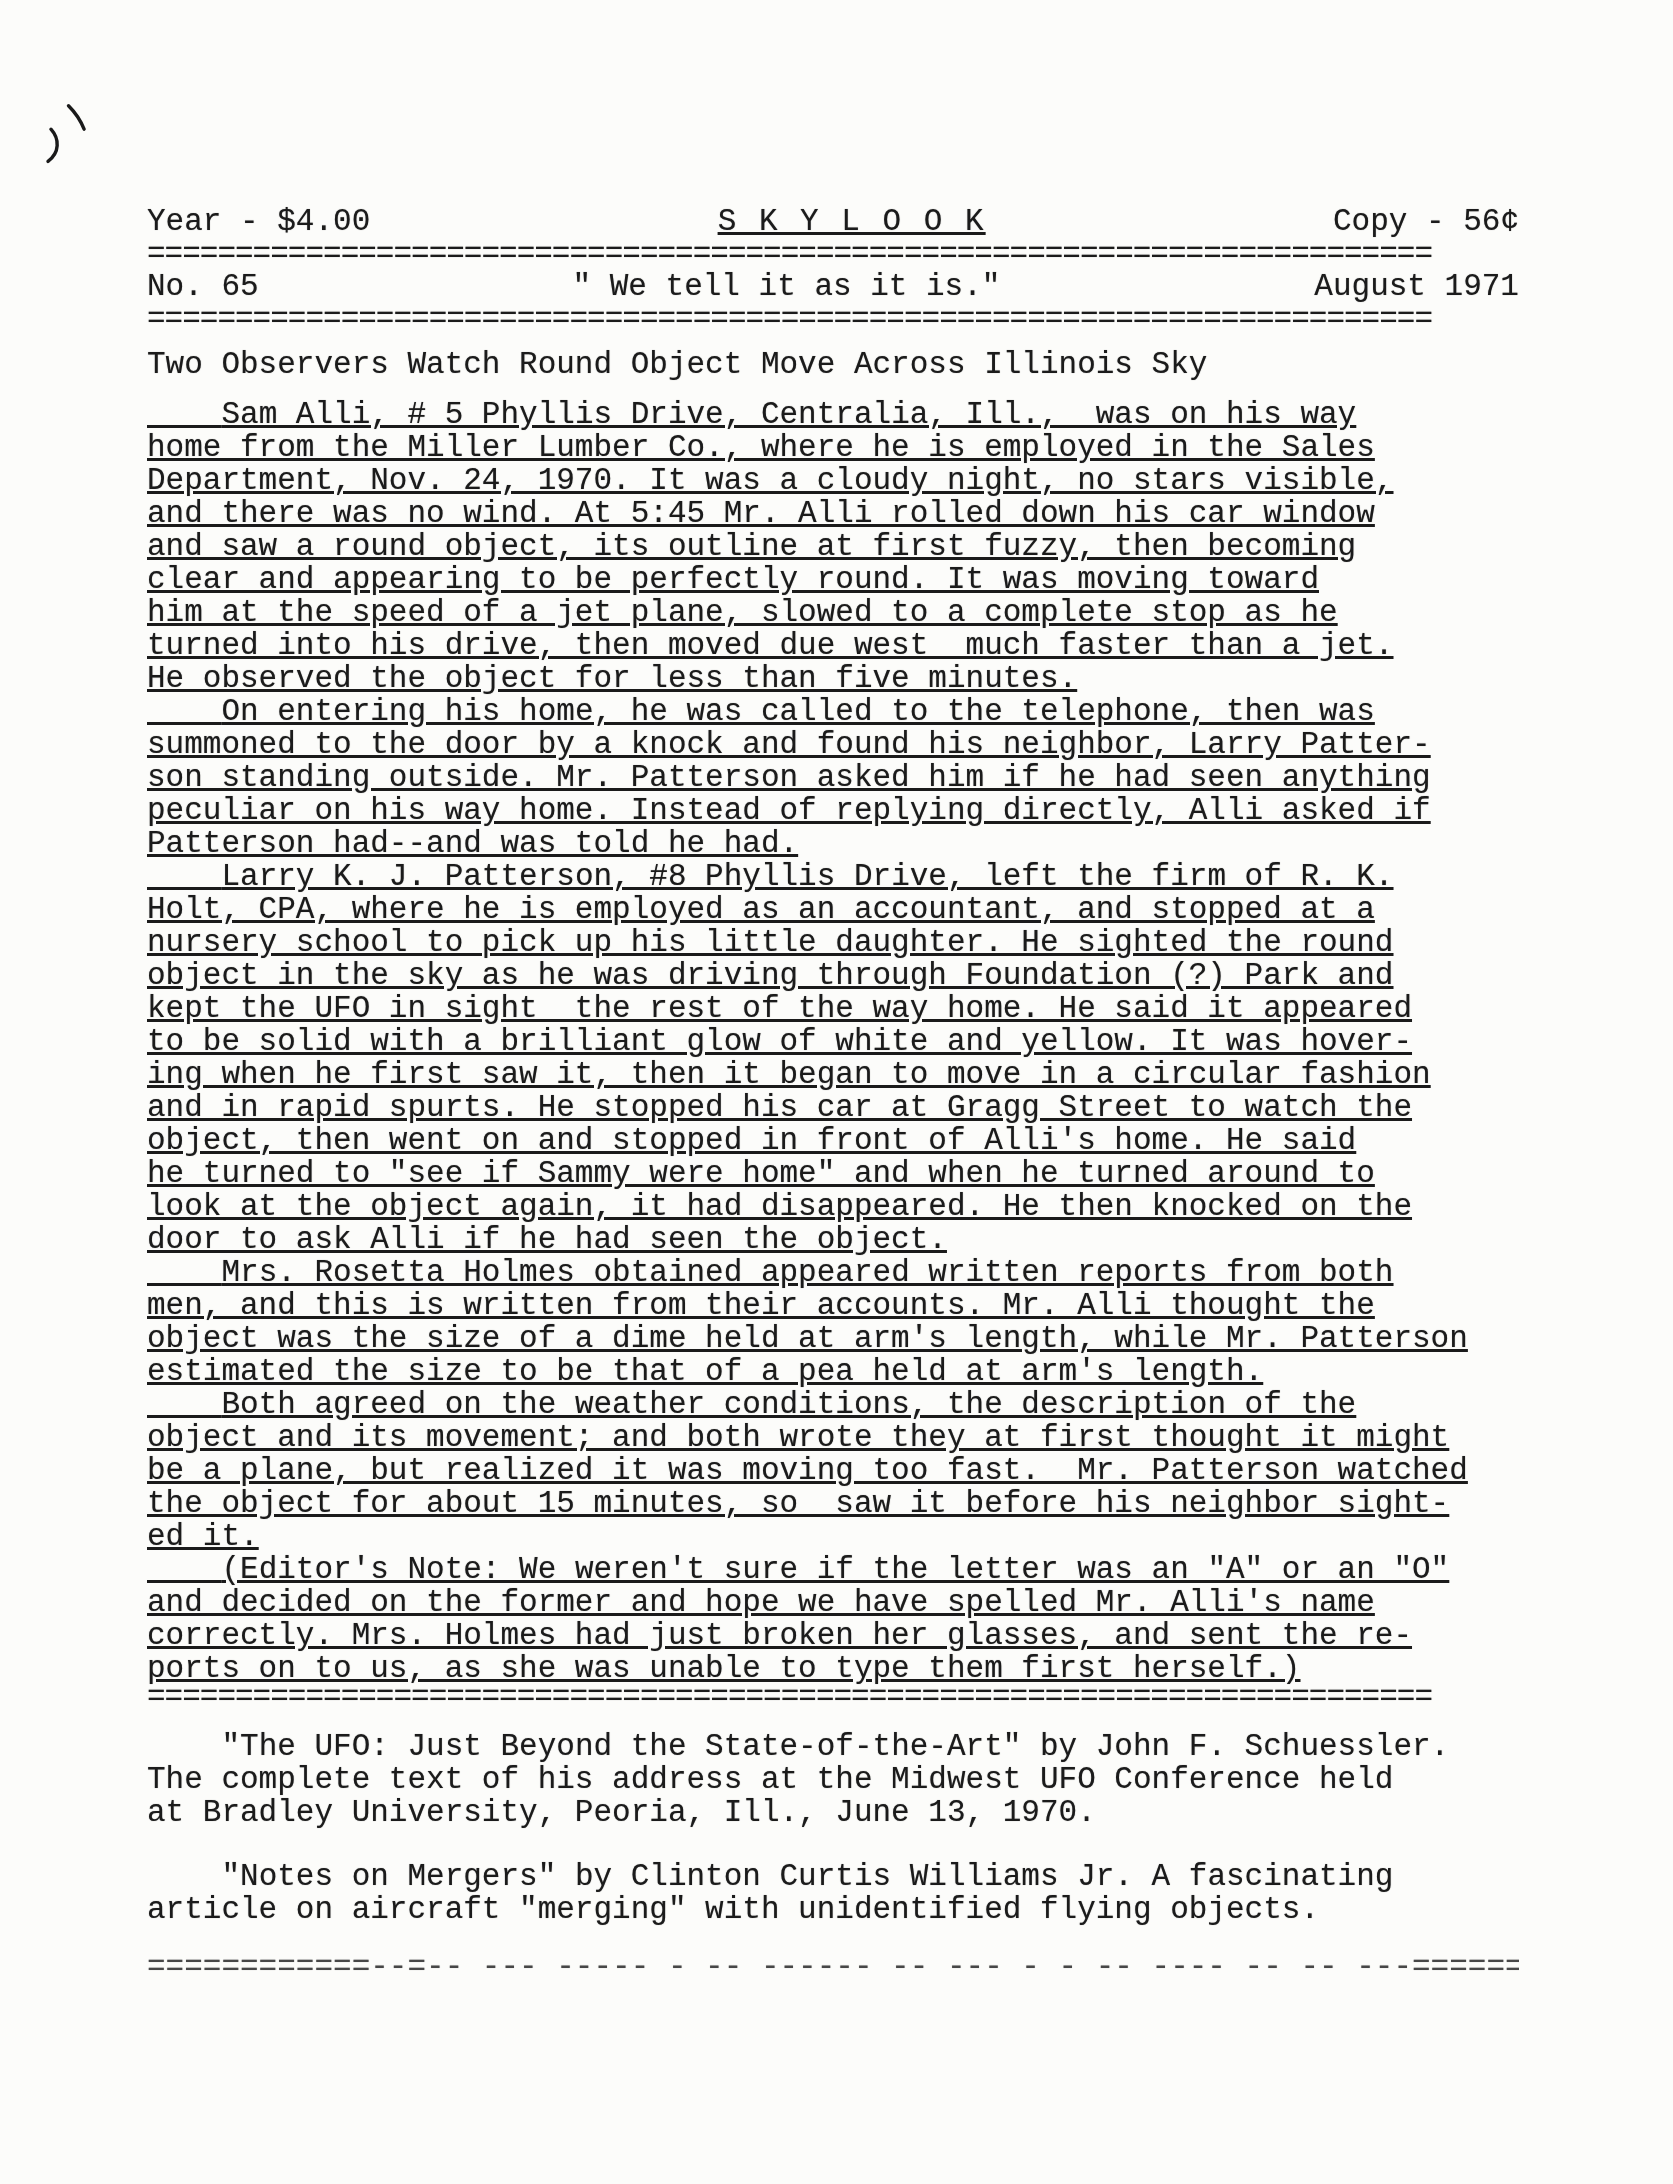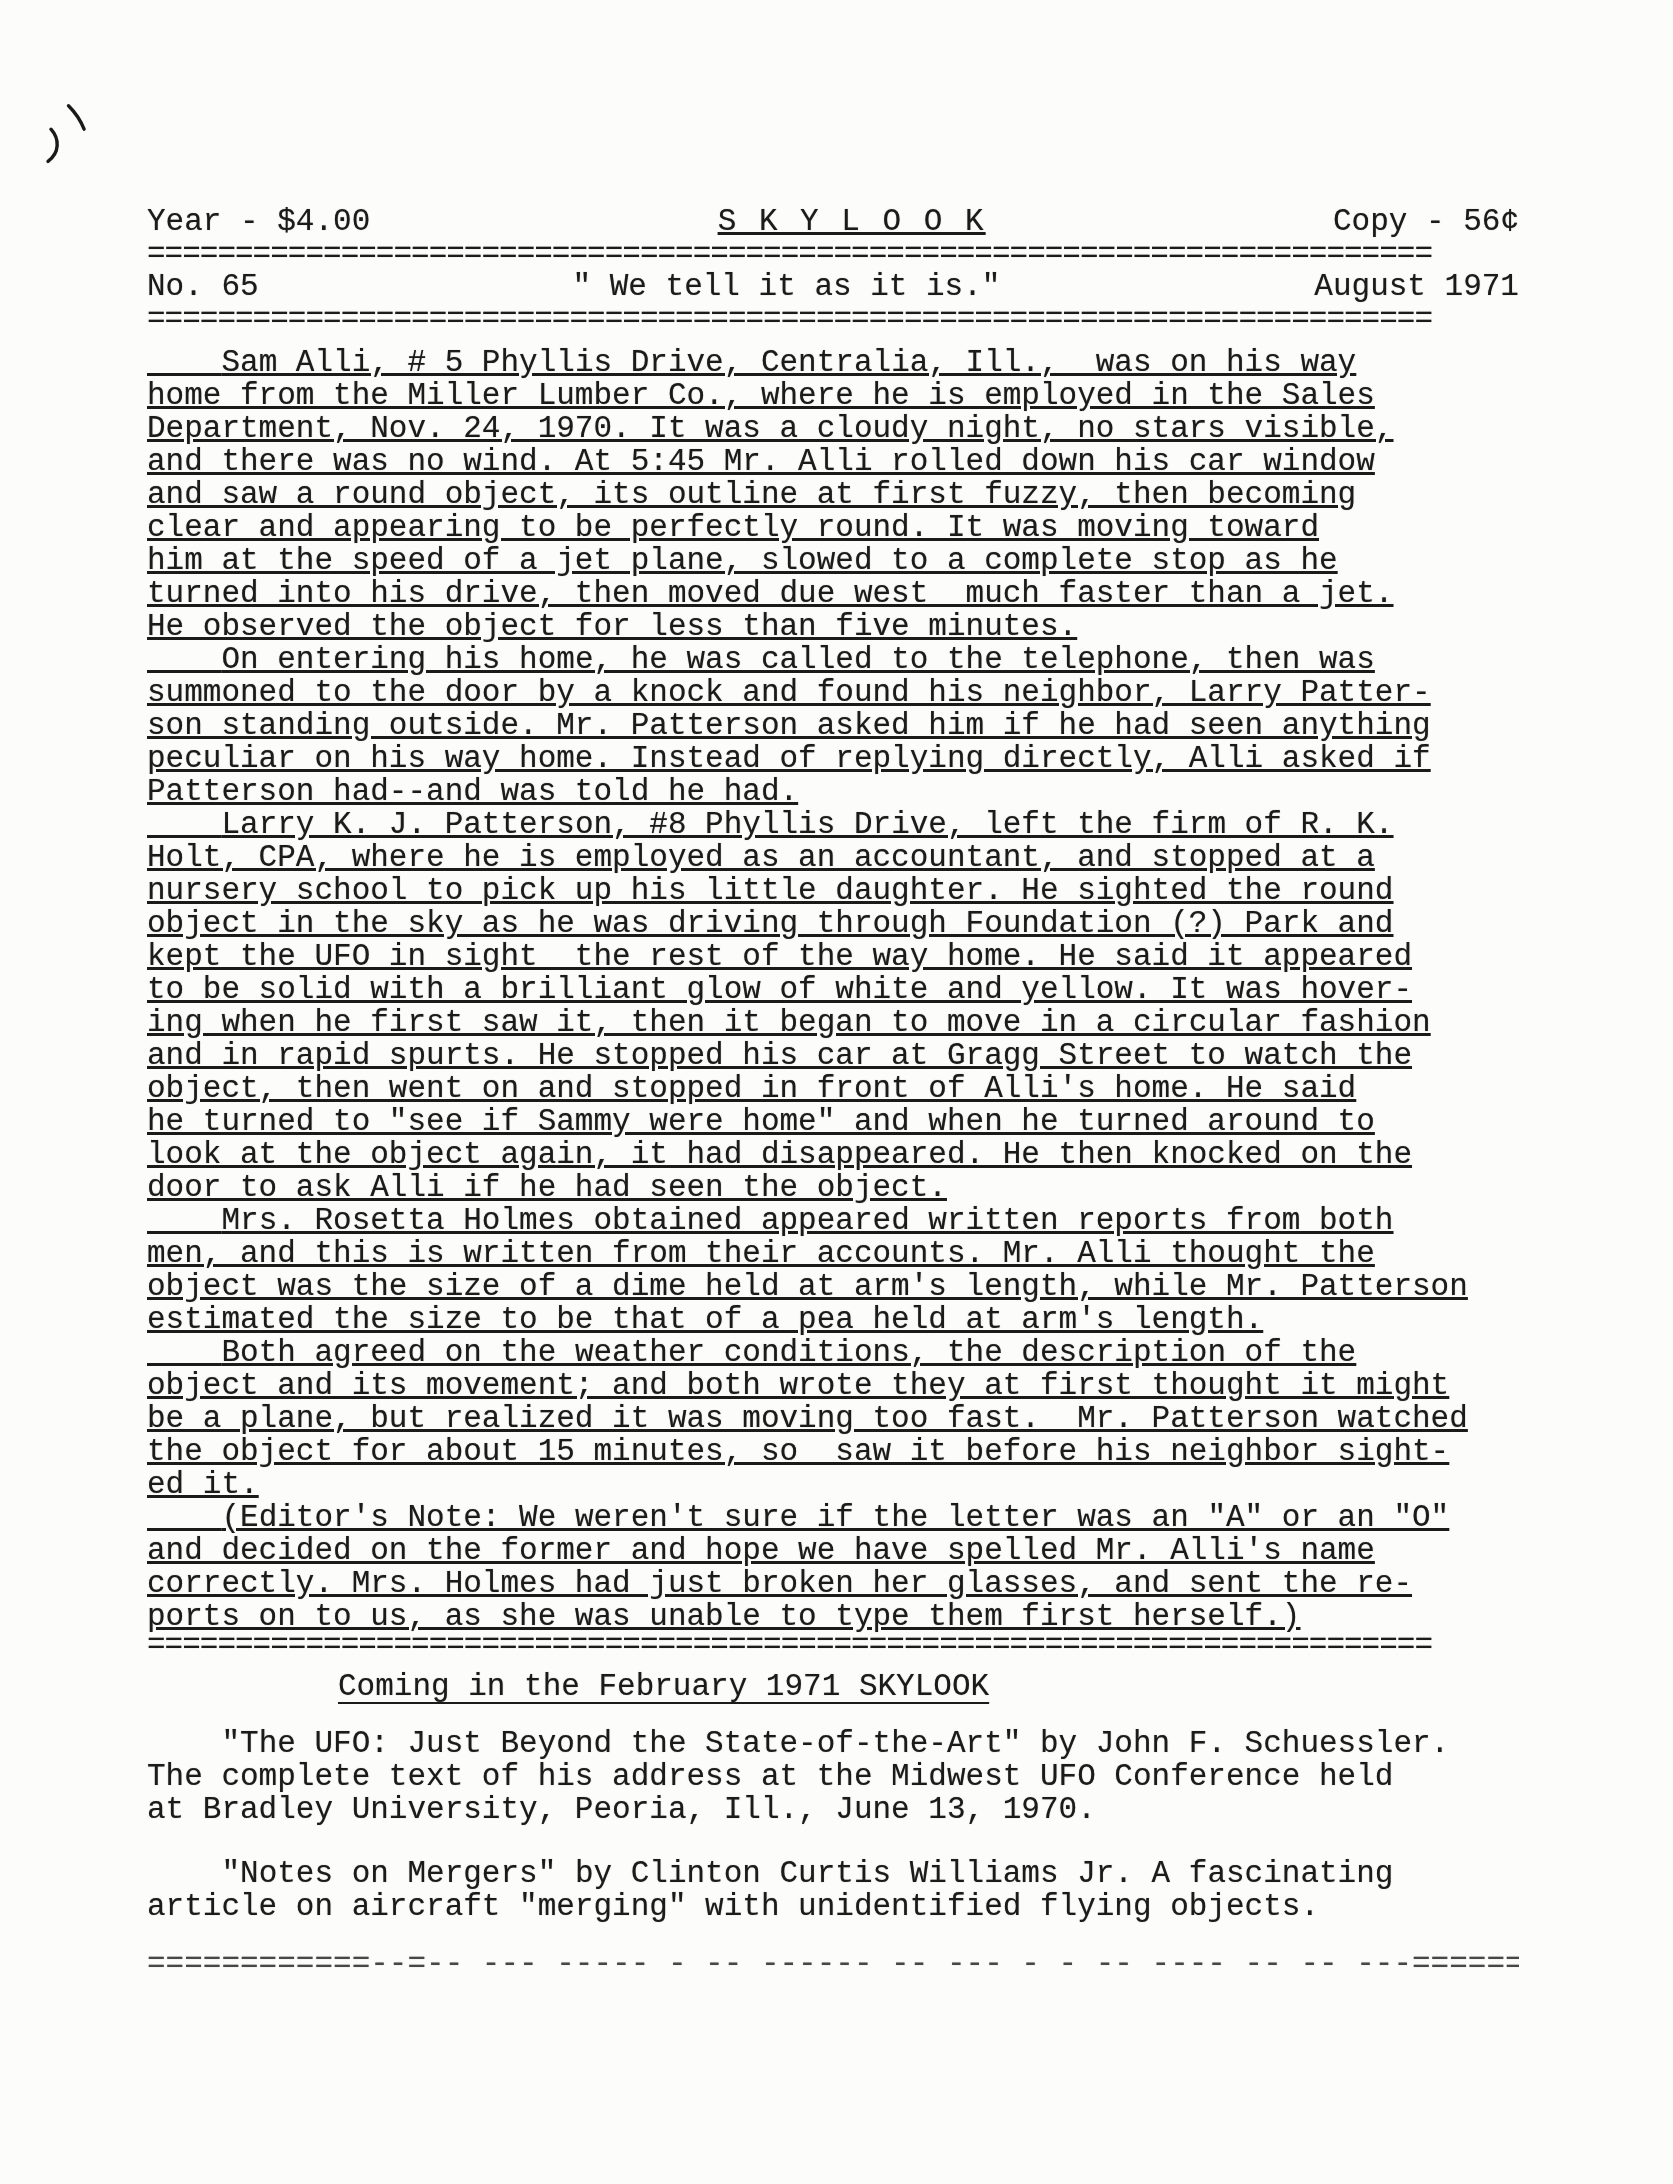--- a/index.html
+++ b/index.html
@@ -95,20 +95,21 @@
       <div class="sep">=========================================================================</div>
       <div class="mast-row row2">
         <span>No. 65</span>
         <span>" We tell it as it is."</span>
         <span>August 1971</span>
       </div>
       <div class="sep">=========================================================================</div>
     </header>
 
     <main>
+      <h1 class="headline">Two Observers Watch Round Object Move Across Illinois Sky</h1>
       <div style="margin-top:15.7px;text-decoration:underline;">
         <p class="body-text">    Sam Alli, # 5 Phyllis Drive, Centralia, Ill.,  was on his way
 home from the Miller Lumber Co., where he is employed in the Sales
 Department, Nov. 24, 1970. It was a cloudy night, no stars visible,
 and there was no wind. At 5:45 Mr. Alli rolled down his car window
 and saw a round object, its outline at first fuzzy, then becoming
 clear and appearing to be perfectly round. It was moving toward
 him at the speed of a jet plane, slowed to a complete stop as he
 turned into his drive, then moved due west  much faster than a jet.
 He observed the object for less than five minutes.</p>
@@ -141,21 +142,20 @@
         <p class="body-text">    (Editor's Note: We weren't sure if the letter was an "A" or an "O"
 and decided on the former and hope we have spelled Mr. Alli's name
 correctly. Mrs. Holmes had just broken her glasses, and sent the re-
 ports on to us, as she was unable to type them first herself.)</p>
       </div>
     </main>
 
     <div class="sep">=========================================================================</div>
 
     <section>
-      <h2 class="coming-heading">Coming in the February 1971 SKYLOOK</h2>
       <p class="body-text coming-item-1">    "The UFO: Just Beyond the State-of-the-Art" by John F. Schuessler.
 The complete text of his address at the Midwest UFO Conference held
 at Bradley University, Peoria, Ill., June 13, 1970.</p>
       <p class="body-text coming-item-2">    "Notes on Mergers" by Clinton Curtis Williams Jr. A fascinating
 article on aircraft "merging" with unidentified flying objects.</p>
     </section>
 
     <div class="sep sep-bottom">============--=-- --- ----- - -- ------ -- --- - - -- ---- -- -- ---=======</div>
 
   </div>

